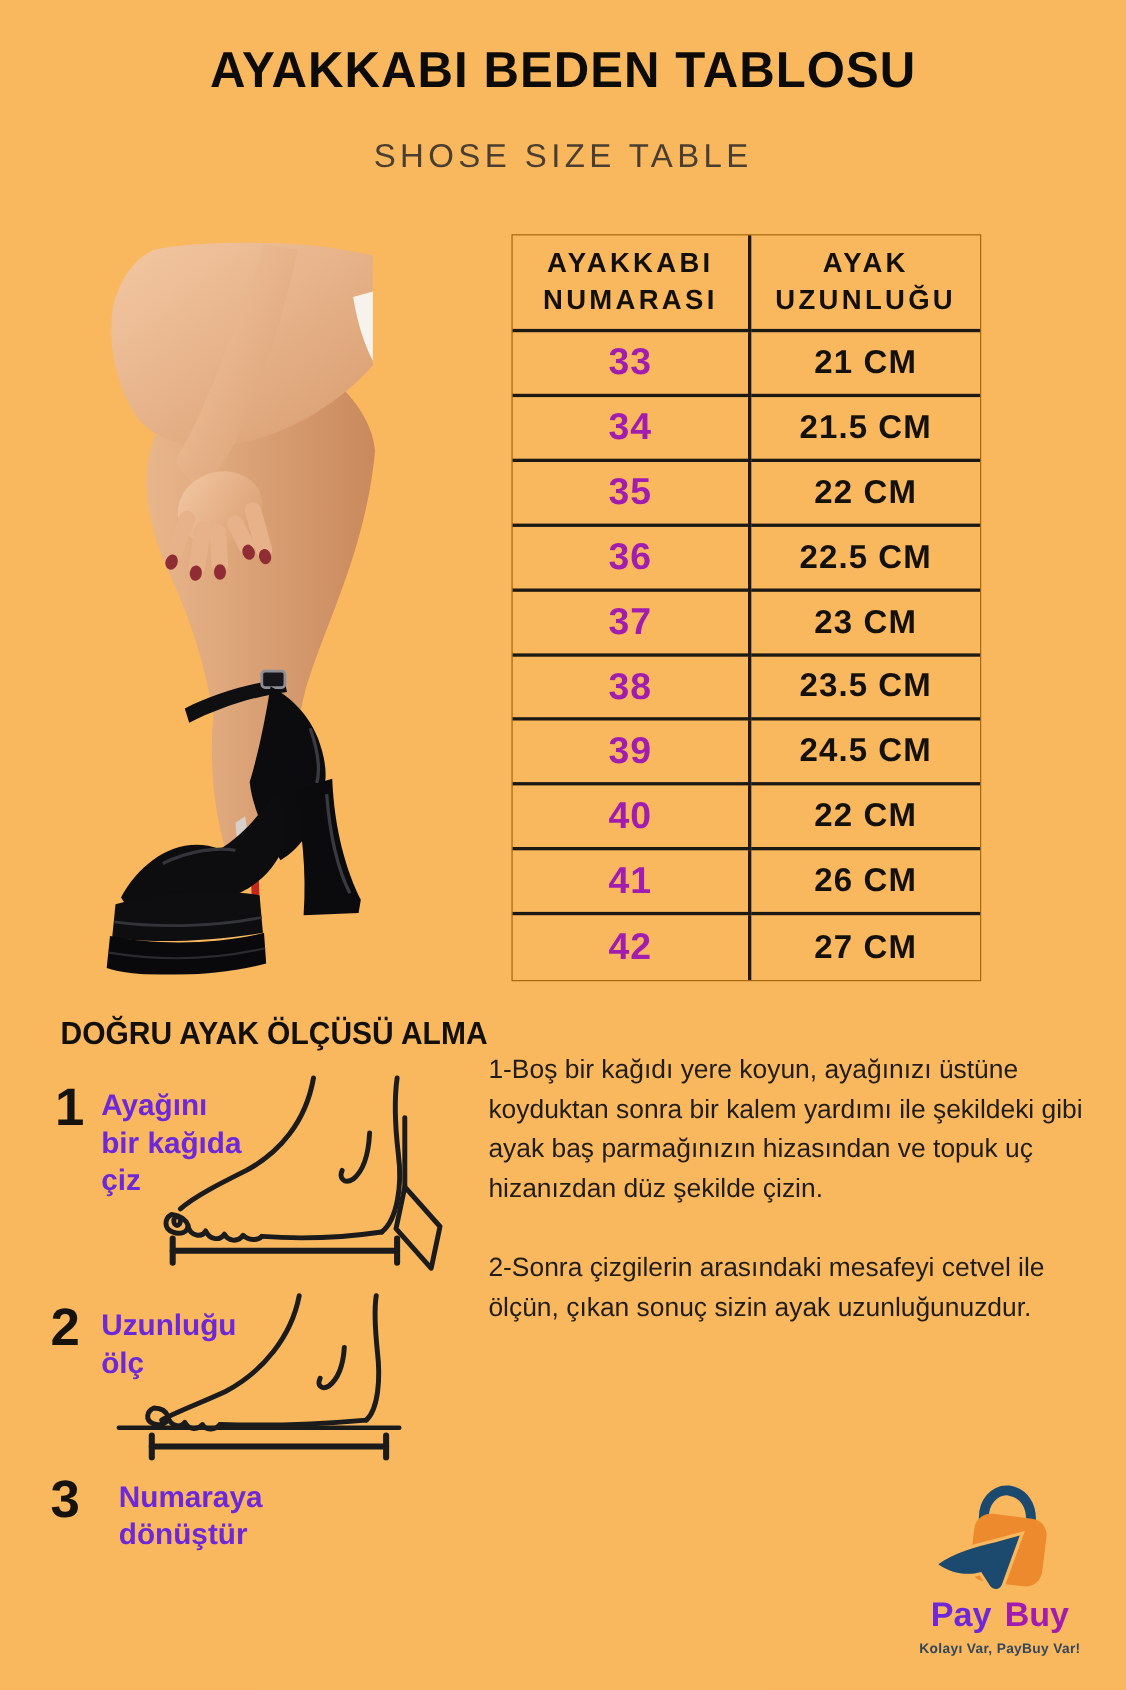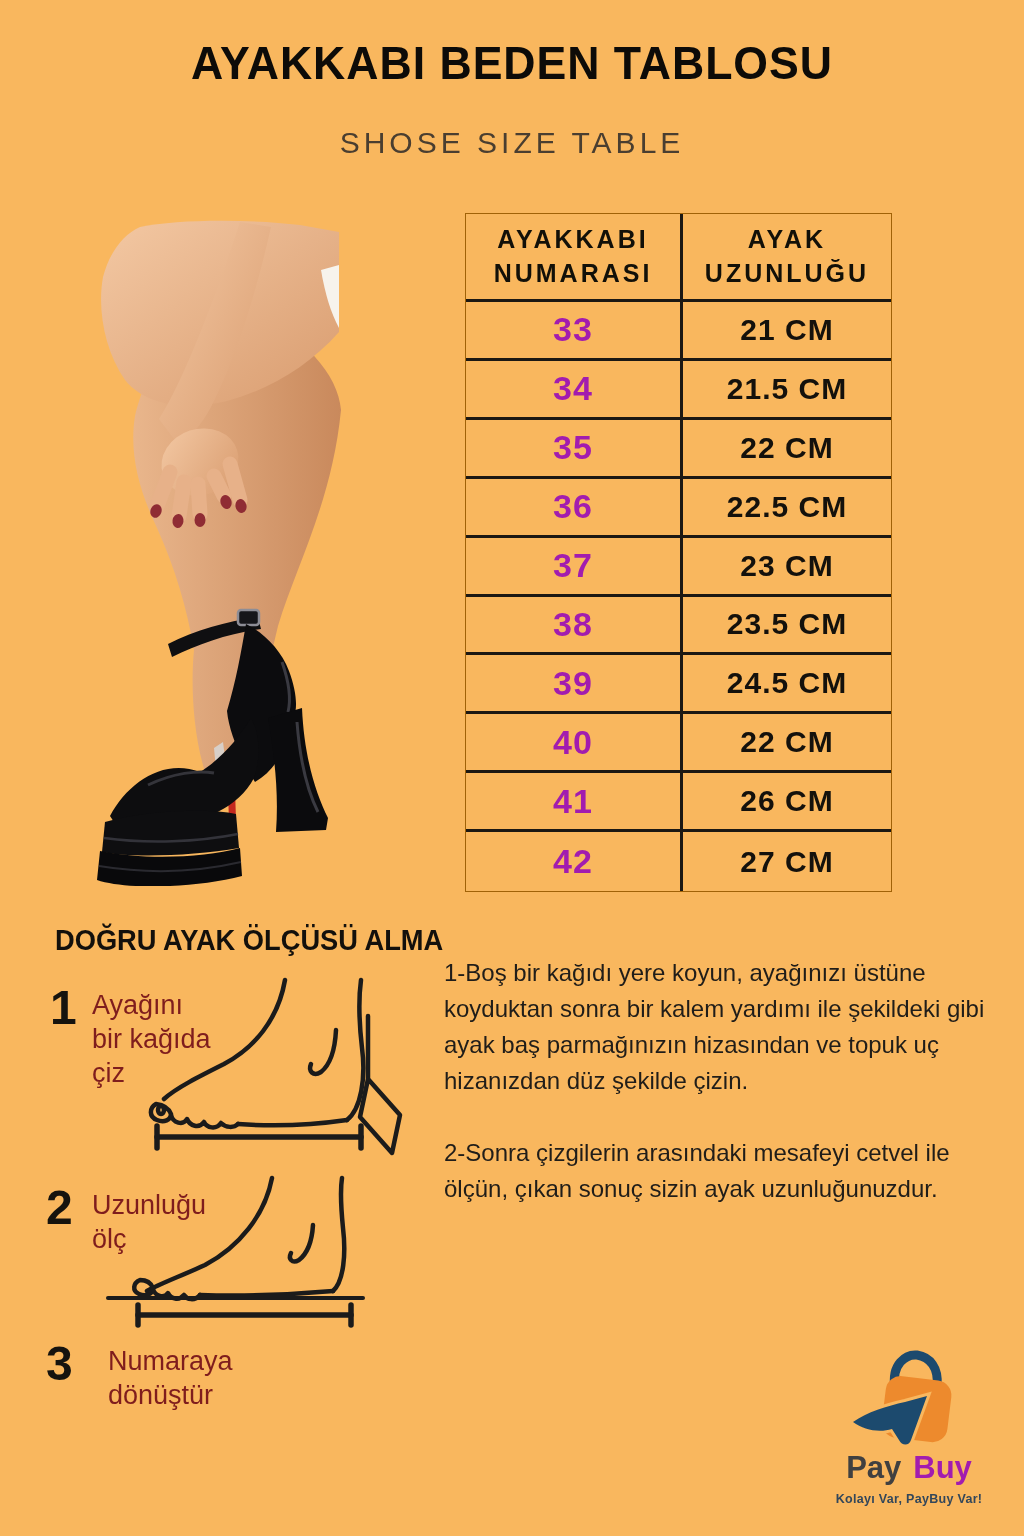--- a/index.html
+++ b/index.html
@@ -22,34 +22,34 @@
   .cell.lastrow{border-bottom:none;}
   .th{font-weight:bold;font-size:25px;letter-spacing:3px;line-height:1.35;
       text-align:center;white-space:pre-line;color:#121008;}
   .td-size{color:#a21caf;font-weight:bold;font-size:34px;letter-spacing:1px;text-align:right;}
   .td-len{color:#14110C;font-weight:bold;font-size:30px;letter-spacing:1px;}
 
   
   .guide-heading{left:55px;top:924px;font-size:29px;font-weight:bold;color:#13100C;
                  letter-spacing:0px;transform:scaleX(.94);transform-origin:0 50%;}
   .step-num{font-size:48px;font-weight:bold;color:#16130E;line-height:1;}
-  .step-label{font-size:27px;font-weight:normal;color:#7f1d1d;line-height:34px;white-space:pre-line;}
+  .step-label{font-size:27px;font-weight:bold;color:#6d28d9;line-height:34px;white-space:pre-line;}
   .n1{left:50px;top:984px;} .l1{left:92px;top:988px;}
   .n2{left:46px;top:1184px;} .l2{left:92px;top:1188px;}
   .n3{left:46px;top:1340px;} .l3{left:108px;top:1344px;}
 
   
   .instructions{left:430px;top:955px;width:575px;}
   .instructions p{margin:0 0 36px 14px;font-size:24px;line-height:36px;color:#201D19;}
 
   
   .logo{left:824px;top:1348px;width:170px;text-align:center;}
   .logo-icon{display:block;margin:0 auto;}
   .logo-text{margin-top:2px;font-size:31px;font-weight:bold;letter-spacing:0px;}
-  .logo-text .p1{color:#404040;}
+  .logo-text .p1{color:#6d28d9;}
   .logo-text .p2{color:#a21caf;margin-left:12px;}
   .logo-tagline{margin-top:6px;font-size:12.5px;font-weight:bold;color:#33475A;letter-spacing:.3px;}
 
   svg{display:block;}
 </style>
 </head>
 <body>
 
 <div class="abs title">AYAKKABI BEDEN TABLOSU</div>
 <div class="abs subtitle">SHOSE SIZE TABLE</div>

